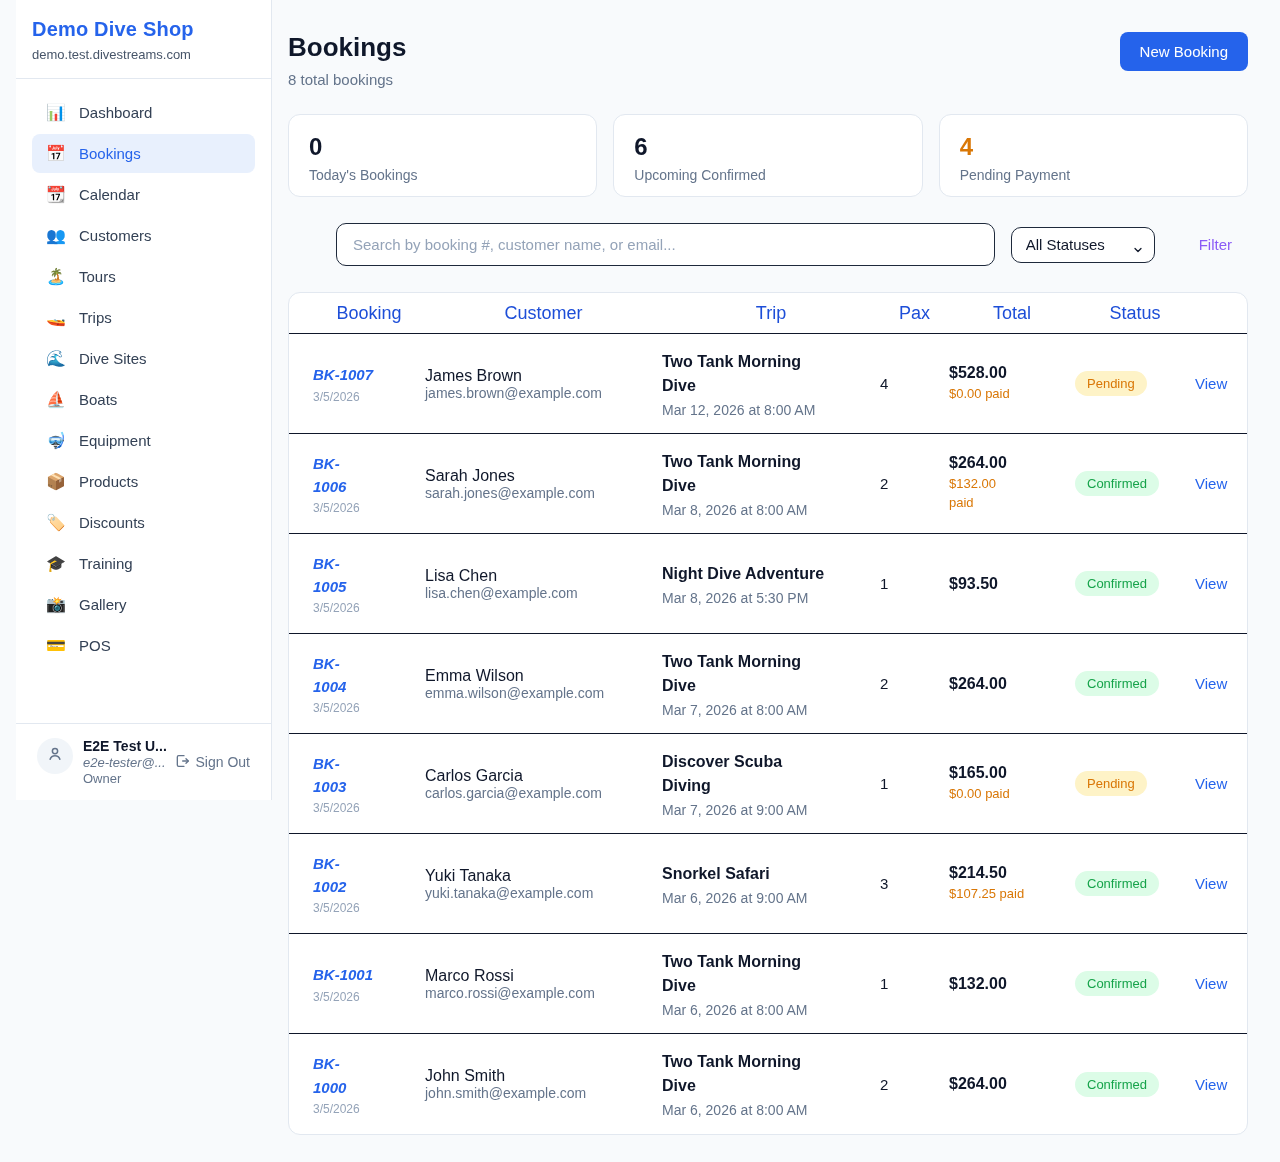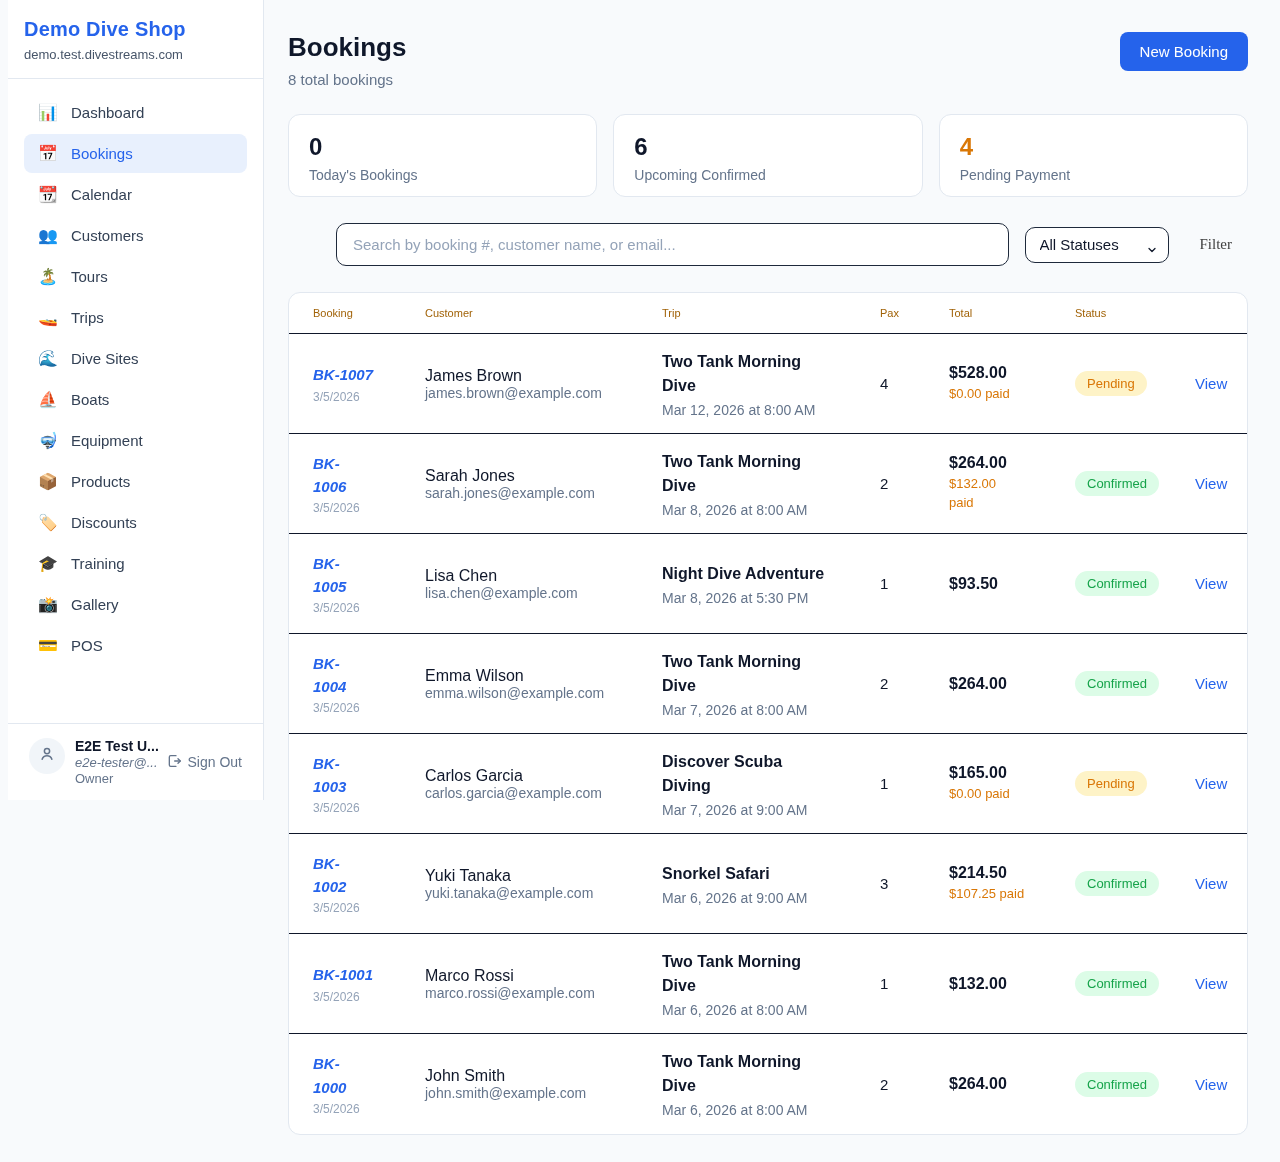--- a/index.html
+++ b/index.html
@@ -4,21 +4,21 @@
 <style>
   * { margin:0; padding:0; box-sizing:border-box; }
   html,body { width:1280px; height:1162px; }
   body {
     font-family:"Liberation Sans","DejaVu Sans",sans-serif;
     background:#f8fafc; color:#0f172a; overflow:hidden; position:relative;
   }
 
   
   .sidebar {
-    position:absolute; left:8px; top:0; width:256px; height:800px;
+    position:absolute; left:16px; top:0; width:256px; height:800px;
     background:#ffffff; border-right:1px solid #e2e8f0;
     display:flex; flex-direction:column;
   }
   .sb-head { padding:18px 16px 16px 16px; border-bottom:1px solid #e2e8f0; }
   .sb-title { color:#2563eb; font-size:20px; font-weight:700; letter-spacing:.2px; }
   .sb-domain { color:#475569; font-size:13px; margin-top:6px; }
   .nav { padding:14px 16px; flex:1; }
   .nav-item {
     display:flex; align-items:center; gap:13px;
     padding:10px 14px; border-radius:8px; cursor:pointer;
@@ -66,30 +66,30 @@
     font-family:inherit; outline:none;
   }
   .search-input::placeholder { color:#94a3b8; }
   .select-wrap { position:relative; }
   .status-select {
     height:36px; width:144px; border:1px solid #1e293b; border-radius:10px;
     background:#fff; font-size:15px; color:#0f172a; padding:0 30px 0 14px;
     appearance:none; -webkit-appearance:none; font-family:inherit; cursor:pointer;
   }
   .select-chevron { position:absolute; right:11px; top:15px; pointer-events:none; }
-  .filter-btn { font-size:15px; color:#404040; margin-left:15px; margin-right:16px; background:none; border:none; cursor:pointer; font-family:Liberation Serif, serif; }
+  .filter-btn { font-size:15px; color:#8b5cf6; margin-left:28px; margin-right:16px; background:none; border:none; cursor:pointer; font-family:Liberation Sans, sans-serif; }
 
   
   .table-card {
     margin-top:26px; background:#fff; border:1px solid #e2e8f0;
     border-radius:12px; overflow:hidden;
   }
   .tgrid { display:grid; grid-template-columns:112px 237px 218px 69px 126px 120px 1fr; padding:0 24px; align-items:center; }
   .thead { height:41px; border-bottom:1px solid #0f172a; }
-  .th { font-size:11px; color:#a16207; font-weight:500; }
+  .th { font-size:18px; color:#1d4ed8; font-weight:500;text-align:center; }
   .trow { min-height:100px; border-bottom:1px solid #0f172a; padding-top:14px; padding-bottom:14px; }
   .trow:last-child { border-bottom:none; }
   .bk-id { color:#2563eb; font-size:15px; font-weight:600; white-space:pre-line; line-height:1.55; cursor:pointer;font-style:italic; }
   .bk-date { color:#94a3b8; font-size:12px; margin-top:3px; }
   .c-name { font-size:16px; color:#0f172a; }
   .c-email { font-size:14px; color:#64748b; }
   .t-name { font-size:16px; font-weight:600; color:#0f172a; white-space:pre-line; line-height:1.5; }
   .t-date { font-size:14px; color:#64748b; margin-top:4px; }
   .pax { font-size:15px; color:#0f172a; }
   .total { font-size:16px; font-weight:700; color:#0f172a; }

